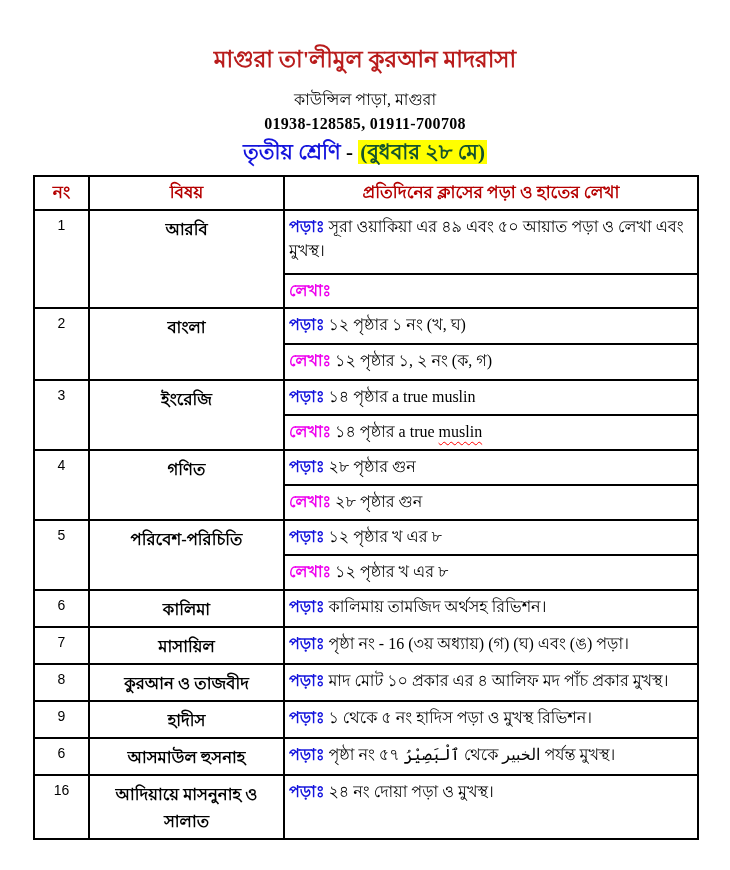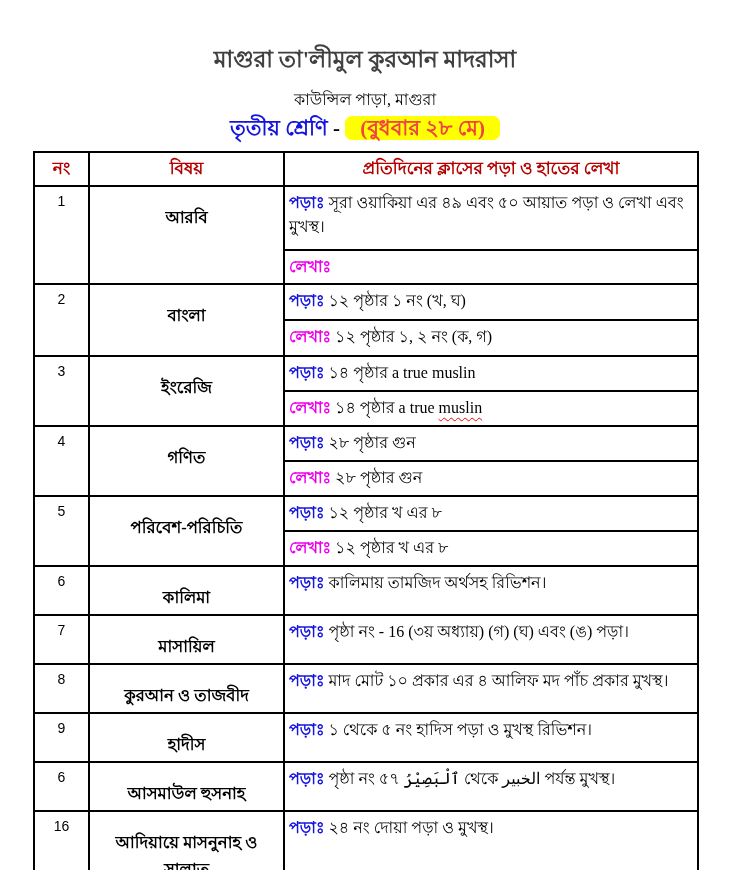--- a/index.html
+++ b/index.html
@@ -15,45 +15,44 @@
     position: relative;
   }
   .doc-header {
     padding-top: 46px;
     text-align: center;
     line-height: 1.25;
   }
   .school-name {
     font-size: 23px;
     font-weight: bold;
-    color: #404040;
+    color: #b91c1c;
   }
   .school-address {
     font-size: 16px;
     margin-top: 15px;
     color: #000000;
   }
   .school-phones {
     font-size: 16px;
     font-weight: bold;
     margin-top: 4px;
     letter-spacing: 0.3px;
   }
   .class-line {
     font-size: 21px;
     font-weight: bold;
     margin-top: 5px;
   }
   .class-name { color: #1414dd; }
   .class-sep { color: #000000; }
   .class-date {
-    color: #ef4444;
+    color: #14532d;
     background: #ffff00;
-    padding: 0 15px;
-    border-radius: 7px;
+    padding: 0 2px;
   }
   table.hw-table {
     border-collapse: collapse;
     margin: 10px 0 0 33px;
     width: 664px;
     table-layout: fixed;
   }
   .hw-table th, .hw-table td {
     border: 2px solid #000000;
     padding: 2px 6px;
@@ -75,21 +74,21 @@
   td.no-cell {
     text-align: center;
     font-size: 14px;
     font-family: "Liberation Sans", "DejaVu Sans", sans-serif;
     padding-top: 6px;
   }
   td.subject-cell {
     text-align: center;
     font-weight: bold;
     font-size: 16.5px;
-    padding-top: 18px;
+    padding-top: 6px;
   }
   td.content-cell {
     font-size: 16px;
     line-height: 1.5;
     padding: 4px 4px;
   }
   .lbl-pora {
     color: #1414dd;
     font-weight: bold;
   }
@@ -112,20 +111,21 @@
     text-decoration-thickness: 1px;
     text-underline-offset: 4px;
   }
 </style>
 </head>
 <body>
 
 <div class="doc-header">
   <div class="school-name">মাগুরা তা'লীমুল কুরআন মাদরাসা</div>
   <div class="school-address">কাউন্সিল পাড়া, মাগুরা</div>
+  <div class="school-phones">01938-128585, 01911-700708</div>
   <div class="class-line">
     <span class="class-name">তৃতীয় শ্রেণি</span><span class="class-sep"> - </span><span class="class-date">(বুধবার ২৮ মে)</span>
   </div>
 </div>
 
 <table class="hw-table">
   <colgroup>
       <col class="c-no">
       <col class="c-subject">
       <col class="c-content">

